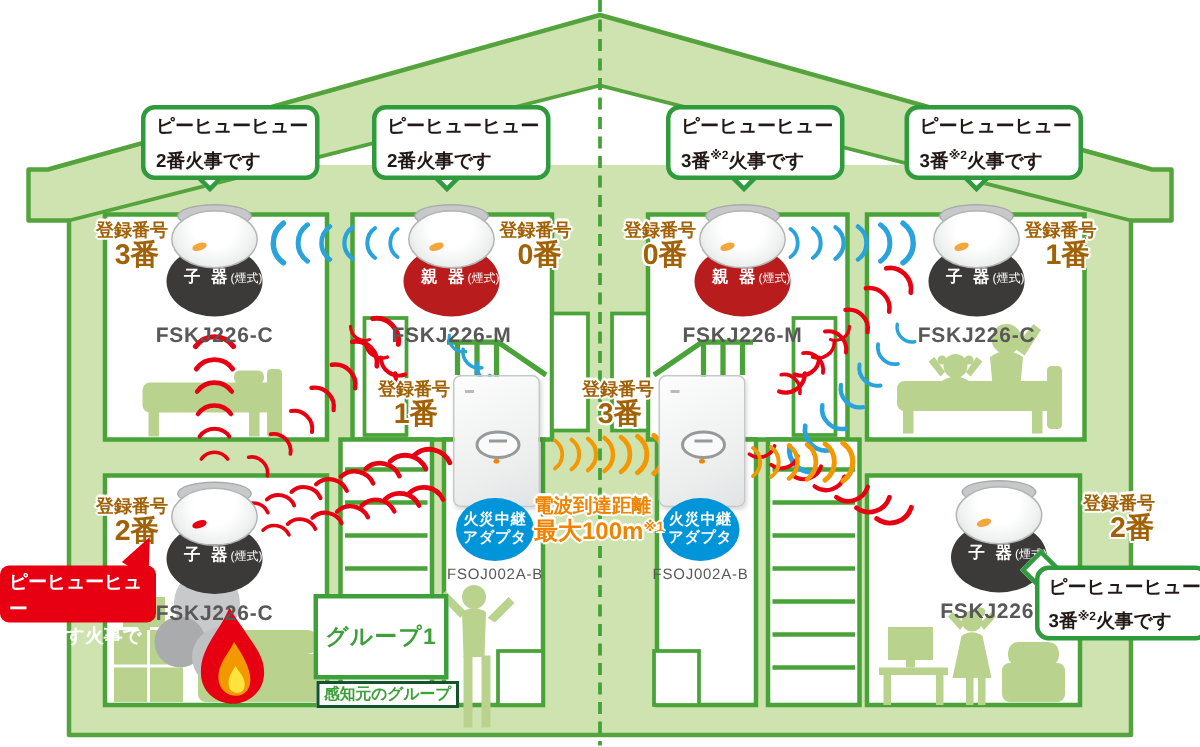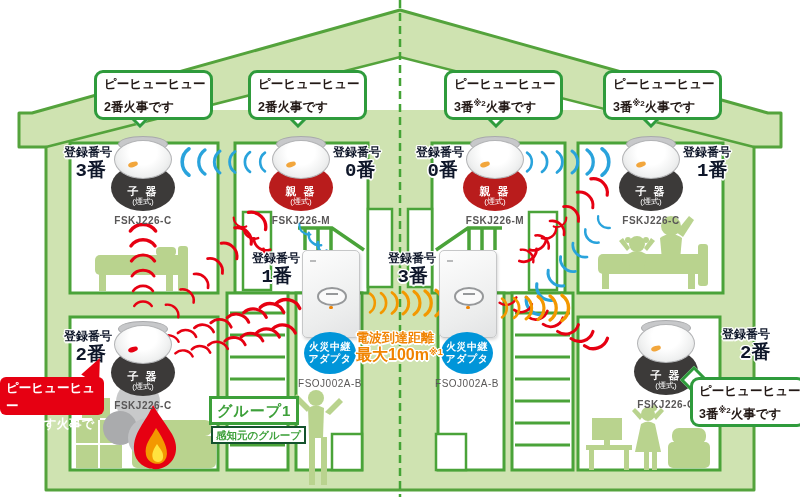--- a/index.html
+++ b/index.html
@@ -3,42 +3,42 @@
 <meta charset="utf-8">
 <style>
   html,body{margin:0;padding:0;background:#fff;}
   #stage{position:relative;width:800px;height:498px;overflow:hidden;
          font-family:"Liberation Sans","DejaVu Sans",sans-serif;}
   #bg{position:absolute;left:0;top:0;z-index:1;}
 
   
   .det{position:absolute;width:58px;z-index:5;}
   .det .badge{position:absolute;left:-3px;top:28px;width:64px;height:47px;border-radius:50%;
-     color:#fff;display:flex;flex-direction:column;align-items:center;justify-content:flex-end;
+     color:#fff;display:flex;flex-direction:row;align-items:center;justify-content:flex-end;
      padding-bottom:5px;box-sizing:border-box;z-index:1;}
   .badge.child{background:#3c3a39;}
   .badge.parent{background:#b91c1c;}
   .badge .t1{font-size:11px;font-weight:bold;letter-spacing:2px;line-height:12px;}
   .badge .t2{font-size:8px;line-height:9px;}
   .det .disc{position:absolute;left:0;top:0;width:58px;height:42px;z-index:2;}
   .det .cap{position:absolute;left:4px;top:0;width:48px;height:14px;border-radius:50%;
      background:#c7c8ca;border:1px solid #a9aaac;}
   .det .dome{position:absolute;left:0;top:4px;width:56px;height:37px;border-radius:50%;
      background:radial-gradient(ellipse at 50% 30%,#ffffff 35%,#f0f1f1 65%,#d5d6d7 100%);
      border:1px solid #b3b4b6;}
   .det .led{position:absolute;left:14px;top:26px;width:10px;height:5px;border-radius:50%;
      background:#f2a63c;transform:rotate(-18deg);}
   .det .led.fire{background:#e60012;}
   .det .model{position:absolute;left:-21px;top:79px;width:100px;text-align:center;
-     font-size:10px;font-weight:bold;color:#595757;letter-spacing:.5px;}
-
-  
-  .reg{position:absolute;color:#0f172a;font-weight:bold;line-height:1.2;z-index:4;
+     font-size:14px;font-weight:bold;color:#595757;letter-spacing:.5px;}
+
+  
+  .reg{position:absolute;color:#a16207;font-weight:bold;line-height:1.2;z-index:4;
      text-shadow:-1.5px 0 #fff,1.5px 0 #fff,0 -1.5px #fff,0 1.5px #fff,
-                 -1px -1px #fff,1px 1px #fff,-1px 1px #fff,1px -1px #fff;font-family:Liberation Mono, monospace;}
+                 -1px -1px #fff,1px 1px #fff,-1px 1px #fff,1px -1px #fff;}
   .reg .l1{display:block;font-size:12px;}
   .reg .l2{display:block;font-size:19px;}
   .r-al{text-align:right;}
 
   
   .adapter{position:absolute;width:56px;z-index:5;}
   .ad-body{position:absolute;left:0;top:0;width:56px;height:86px;border-radius:5px;
      background:linear-gradient(155deg,#fdfdfd,#eceded 70%,#e2e3e4);
      border:1px solid #c6c7c8;box-shadow:1px 2px 3px rgba(0,0,0,.15);}
   .ad-mark{position:absolute;left:7px;top:9px;width:6px;height:2px;background:#b9babb;}
@@ -65,30 +65,30 @@
   .red-tail{position:absolute;left:86px;top:358px;width:0;height:0;z-index:5;
      border-left:7px solid transparent;border-right:14px solid transparent;
      border-bottom:24px solid #e60012;transform:rotate(32deg);}
   .grn-bub{position:absolute;left:690px;top:377px;width:104px;height:42px;background:#fff;
      border:3px solid #2f9b3c;border-radius:9px;z-index:6;font-size:12.5px;font-weight:bold;
      color:#221815;line-height:19px;padding:2px 0 0 6px;box-sizing:content-box;}
 
   
   .grp{position:absolute;z-index:6;}
   .grp-t{display:inline-block;background:#fff;border:3px solid #3da03a;color:#3da03a;
-     font-size:15px;font-weight:bold;padding:2px 5px;line-height:19px;letter-spacing:1px;}
+     font-size:15px;font-weight:bold;padding:16px 5px;line-height:19px;letter-spacing:1px;}
   .grp-s{display:inline-block;background:#fff;border:2px solid #14532d;color:#3da03a;
      font-size:10.5px;font-weight:bold;padding:0 3px;line-height:14px;margin:1px 0 0 2px;}
 
   
   .range{position:absolute;left:356px;top:331px;width:92px;color:#f08300;font-weight:bold;
      line-height:1.15;z-index:6;
      text-shadow:-1.5px 0 #fff,1.5px 0 #fff,0 -1.5px #fff,0 1.5px #fff,
                  -1px -1px #fff,1px 1px #fff,-1px 1px #fff,1px -1px #fff;}
-  .range .r1{display:block;font-size:13px;}
+  .range .r1{display:block;font-size:13px;font-family:Liberation Mono, monospace;}
   .range .r2{display:block;font-size:16px;}
   .range .sup{font-size:9px;vertical-align:5px;}
 </style>
 </head>
 <body>
 
 <div id="stage">
 
 <svg id="bg" width="800" height="498" viewBox="0 0 800 498">
 

